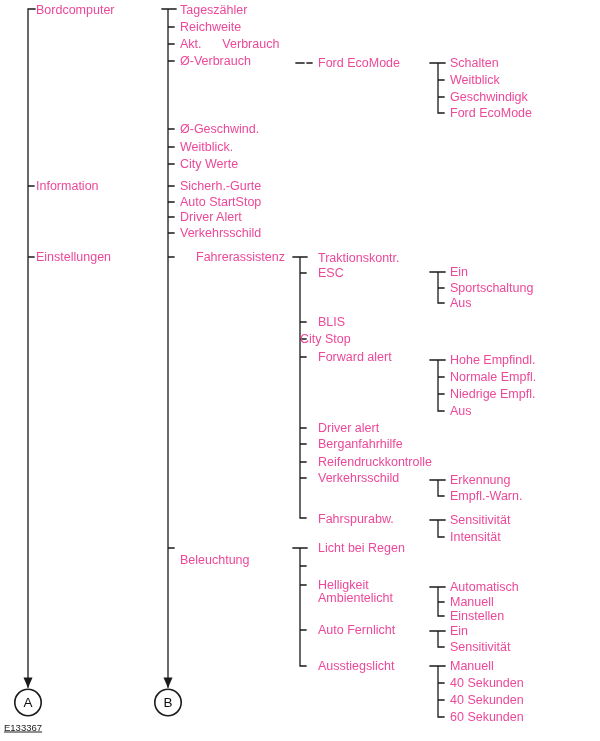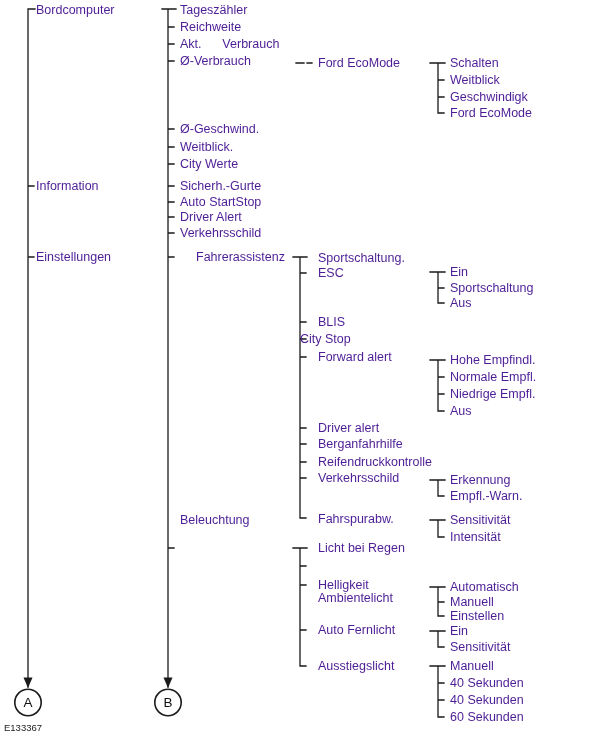--- a/index.html
+++ b/index.html
@@ -11,33 +11,34 @@
     color:#1a1a1a;
     overflow:hidden;
   }
   #treelines{position:absolute;left:0;top:0;}
   .lbl{
     position:absolute;
     font-size:12.5px;
     line-height:15px;
     white-space:nowrap;
     transform:translateY(-50%);
-    color:#4c1d95;
+    color:#ec4899;
   }
   .node-letter{
     position:absolute;
     font-size:13.5px;
     transform:translate(-50%,-50%);
     color:#111;
   }
   .fig-code{
     position:absolute;
     font-size:9.5px;
     transform:translateY(-50%);
     color:#222;
+    text-decoration:underline;
   }
 </style>
 </head>
 <body>
 
 <div id="canvas">
 
   <svg id="treelines" width="600" height="741" viewBox="0 0 600 741" fill="none" stroke="#1a1a1a" stroke-width="1.3" stroke-linecap="square">
 
     <g>
@@ -84,24 +85,24 @@
   <div class="lbl" style="left:180px;top:44px">Akt.&nbsp;&nbsp;&nbsp;&nbsp;&nbsp;&nbsp;Verbrauch</div>
   <div class="lbl" style="left:180px;top:61px">Ø-Verbrauch</div>
   <div class="lbl" style="left:180px;top:129px">Ø-Geschwind.</div>
   <div class="lbl" style="left:180px;top:147px">Weitblick.</div>
   <div class="lbl" style="left:180px;top:164px">City Werte</div>
   <div class="lbl" style="left:180px;top:186px">Sicherh.-Gurte</div>
   <div class="lbl" style="left:180px;top:202px">Auto StartStop</div>
   <div class="lbl" style="left:180px;top:217px">Driver Alert</div>
   <div class="lbl" style="left:180px;top:233px">Verkehrsschild</div>
   <div class="lbl" style="left:196px;top:257px">Fahrerassistenz</div>
-  <div class="lbl" style="left:180px;top:520px">Beleuchtung</div>
+  <div class="lbl" style="left:180px;top:560px">Beleuchtung</div>
 
   <div class="lbl" style="left:318px;top:63px">Ford EcoMode</div>
-  <div class="lbl" style="left:318px;top:258px">Sportschaltung.</div>
+  <div class="lbl" style="left:318px;top:258px">Traktionskontr.</div>
   <div class="lbl" style="left:318px;top:273px">ESC</div>
   <div class="lbl" style="left:318px;top:322px">BLIS</div>
   <div class="lbl" style="left:300px;top:339px">City Stop</div>
   <div class="lbl" style="left:318px;top:357px">Forward alert</div>
   <div class="lbl" style="left:318px;top:428px">Driver alert</div>
   <div class="lbl" style="left:318px;top:444px">Berganfahrhilfe</div>
   <div class="lbl" style="left:318px;top:462px">Reifendruckkontrolle</div>
   <div class="lbl" style="left:318px;top:478px">Verkehrsschild</div>
   <div class="lbl" style="left:318px;top:519px">Fahrspurabw.</div>
   <div class="lbl" style="left:318px;top:548px">Licht bei Regen</div>

